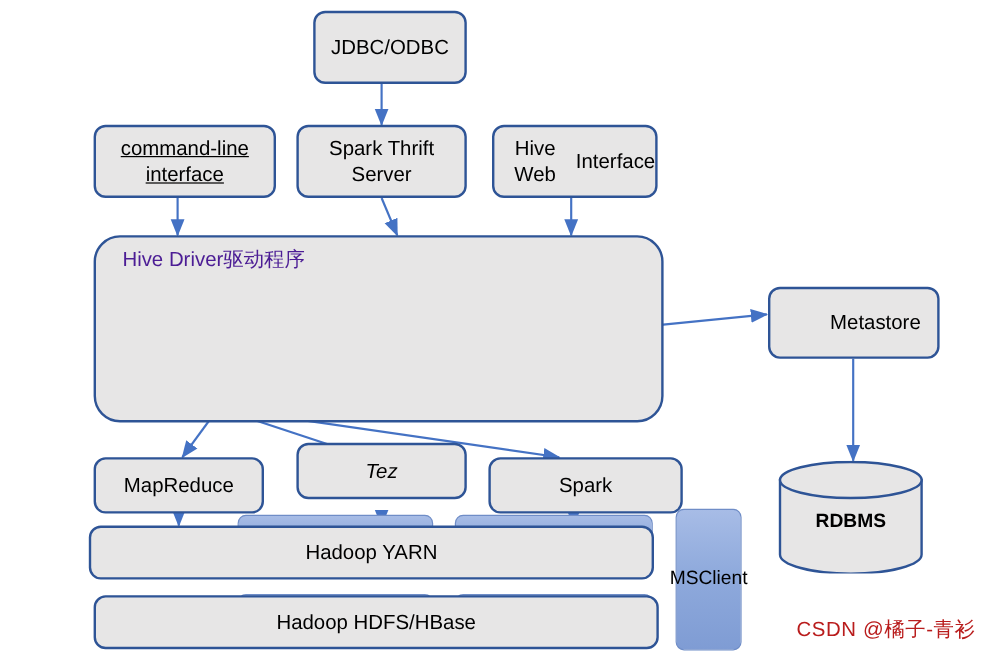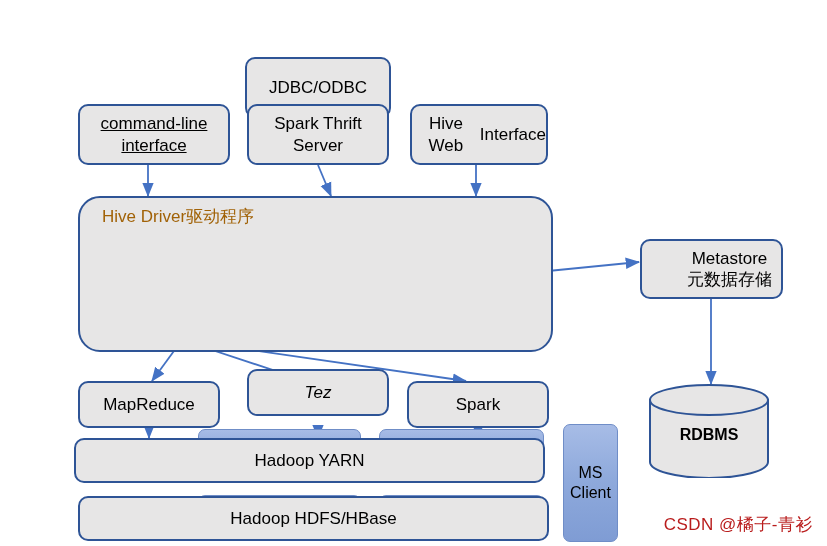--- a/index.html
+++ b/index.html
@@ -51,21 +51,21 @@
     background: #e7e6e6;
     border: 2px solid #2e5496;
     border-radius: 22px;
     display: block;
   }
   .driver-title {
     position: absolute;
     left: 22px;
     top: 8px;
     font-size: 17px;
-    color: #a16207;
+    color: #4c1d95;
     white-space: nowrap;
   }
   .cyl {
     position: absolute;
   }
   .cyl-label {
     position: absolute;
     width: 100%;
     text-align: center;
     font-size: 16px;
@@ -113,21 +113,21 @@
       <path d="M182,340 L466,381"></path>
 
       <path d="M149,428 L149,438"></path>
 
       <path d="M318,428 L318,438"></path>
 
       <path d="M478,428 L478,438"></path>
     </g>
   </svg>
 
-  <div class="node gray-box" style="left:245px; top:9px; width:146px; height:61px;margin-top:48px;">
+  <div class="node gray-box" style="left:261px; top:9px; width:128px; height:61px;">
     <span>JDBC/ODBC</span>
   </div>
 
   <div class="node gray-box" style="left:78px; top:104px; width:152px; height:61px; flex-direction:column;text-decoration:underline;">
     <span>command-line</span>
     <span>interface</span>
   </div>
 
   <div class="node gray-box" style="left:247px; top:104px; width:142px; height:61px; flex-direction:column;">
     <span>Spark Thrift</span>
@@ -151,48 +151,47 @@
     </div>
 
     <div class="node blue-box" style="left:118px; top:297px; width:163px; height:43px;">
       <span>Execution执行器</span>
     </div>
 
     <div class="node blue-box" style="left:299px; top:297px; width:165px; height:43px;">
       <span>Optimizer优化器</span>
     </div>
 
-    <div class="node blue-box" style="left:483px; top:226px; width:55px; height:118px; flex-direction:column;">
+    <div class="node blue-box" style="left:483px; top:226px; width:55px; height:118px; flex-direction:row;">
       <span>MS</span>
       <span>Client</span>
     </div>
   </div>
 
   <div class="node gray-box" style="left:640px; top:239px; width:143px; height:60px; flex-direction:column;padding-left:36px;">
     <span>Metastore</span>
-    <span>元数据存储</span>
   </div>
 
   <div class="cyl" style="left:648px; top:384px; width:122px; height:94px;font-weight:bold;">
     <svg width="122" height="94" viewBox="0 0 122 94">
       <path d="M2,16 L2,78 A59,16 0 0 0 120,78 L120,16 Z" fill="#e7e6e6" stroke="#2e5496" stroke-width="2"></path>
       <ellipse cx="61" cy="16" rx="59" ry="15" fill="#e7e6e6" stroke="#2e5496" stroke-width="2"></ellipse>
     </svg>
     <div class="cyl-label" style="top:42px;">RDBMS</div>
   </div>
 
   <div class="node gray-box" style="left:78px; top:381px; width:142px; height:47px;">
     <span>MapReduce</span>
   </div>
 
   <div class="node gray-box" style="left:247px; top:369px; width:142px; height:47px;font-style:italic;">
     <span>Tez</span>
   </div>
 
-  <div class="node gray-box" style="left:407px; top:381px; width:142px; height:47px;">
+  <div class="node gray-box" style="left:407px; top:381px; width:162px; height:47px;">
     <span>Spark</span>
   </div>
 
   <div class="node gray-box" style="left:74px; top:438px; width:471px; height:45px;">
     <span>Hadoop YARN</span>
   </div>
 
   <div class="node gray-box" style="left:78px; top:496px; width:471px; height:45px;">
     <span>Hadoop HDFS/HBase</span>
   </div>

